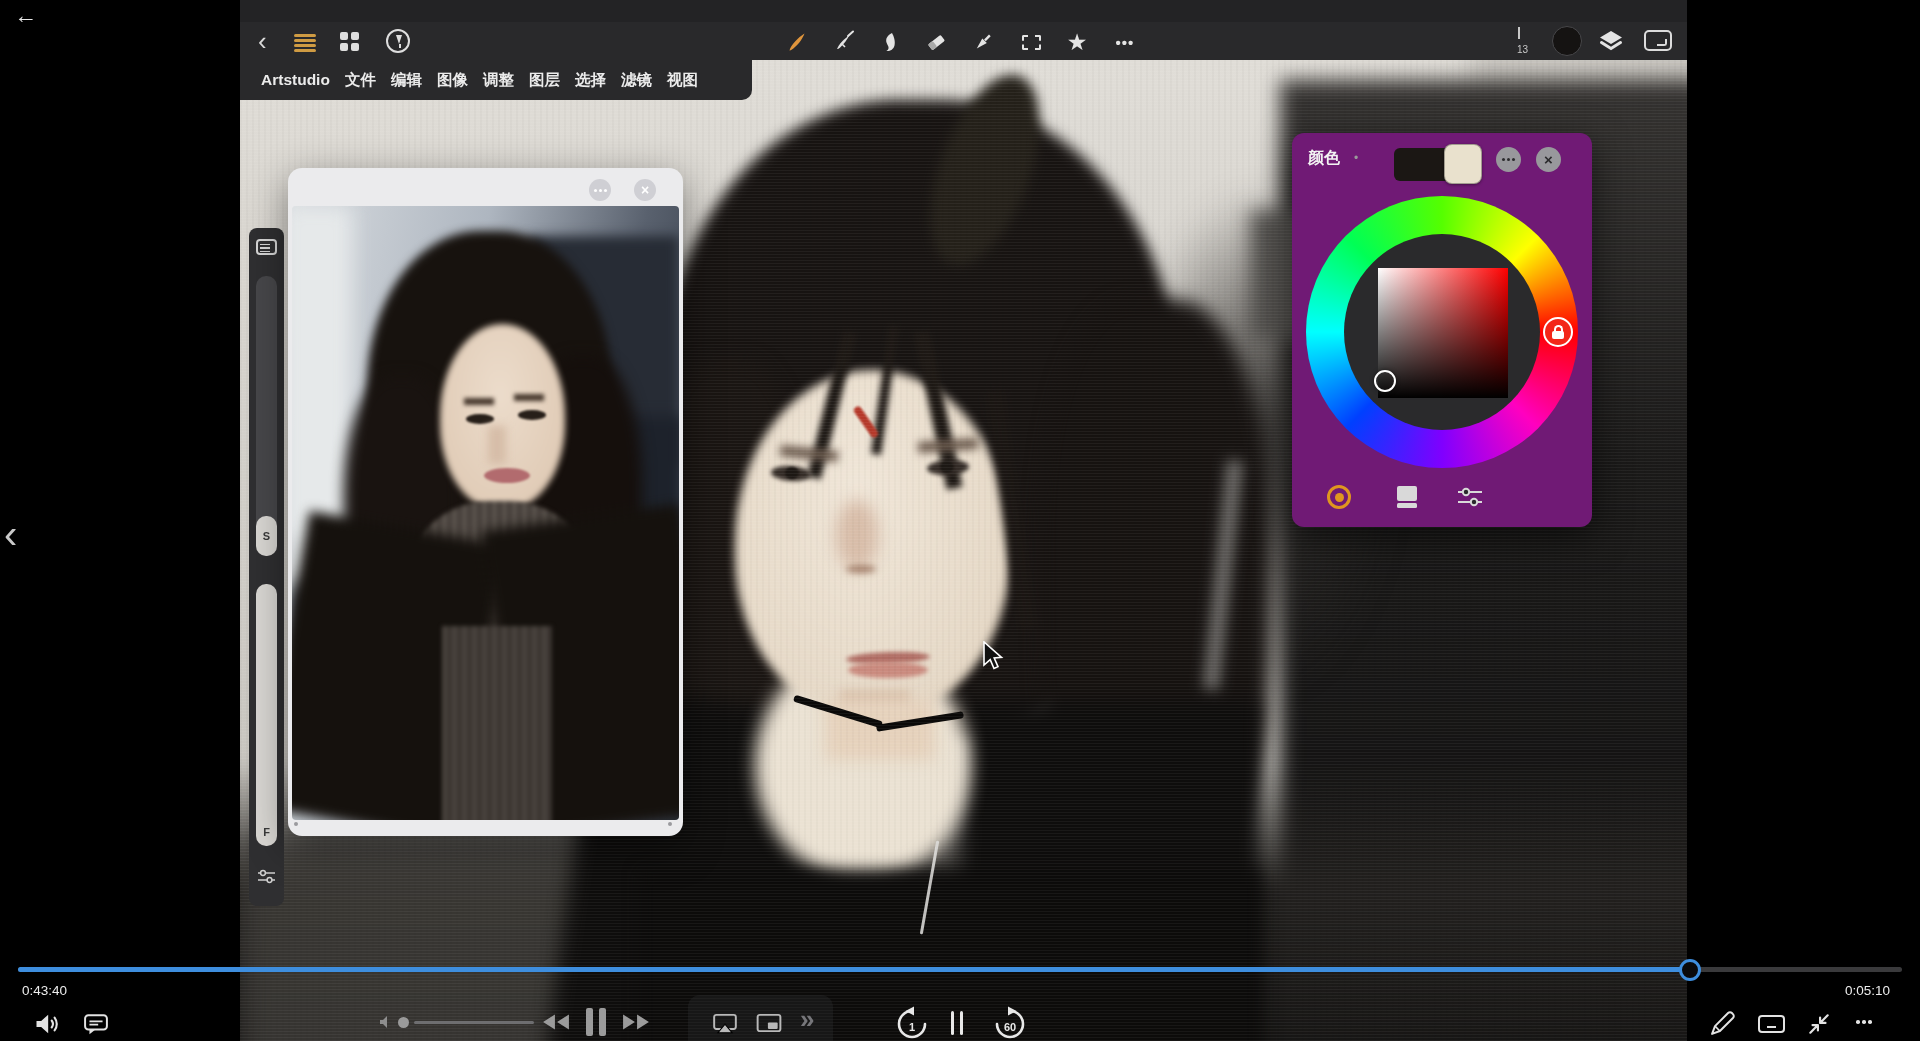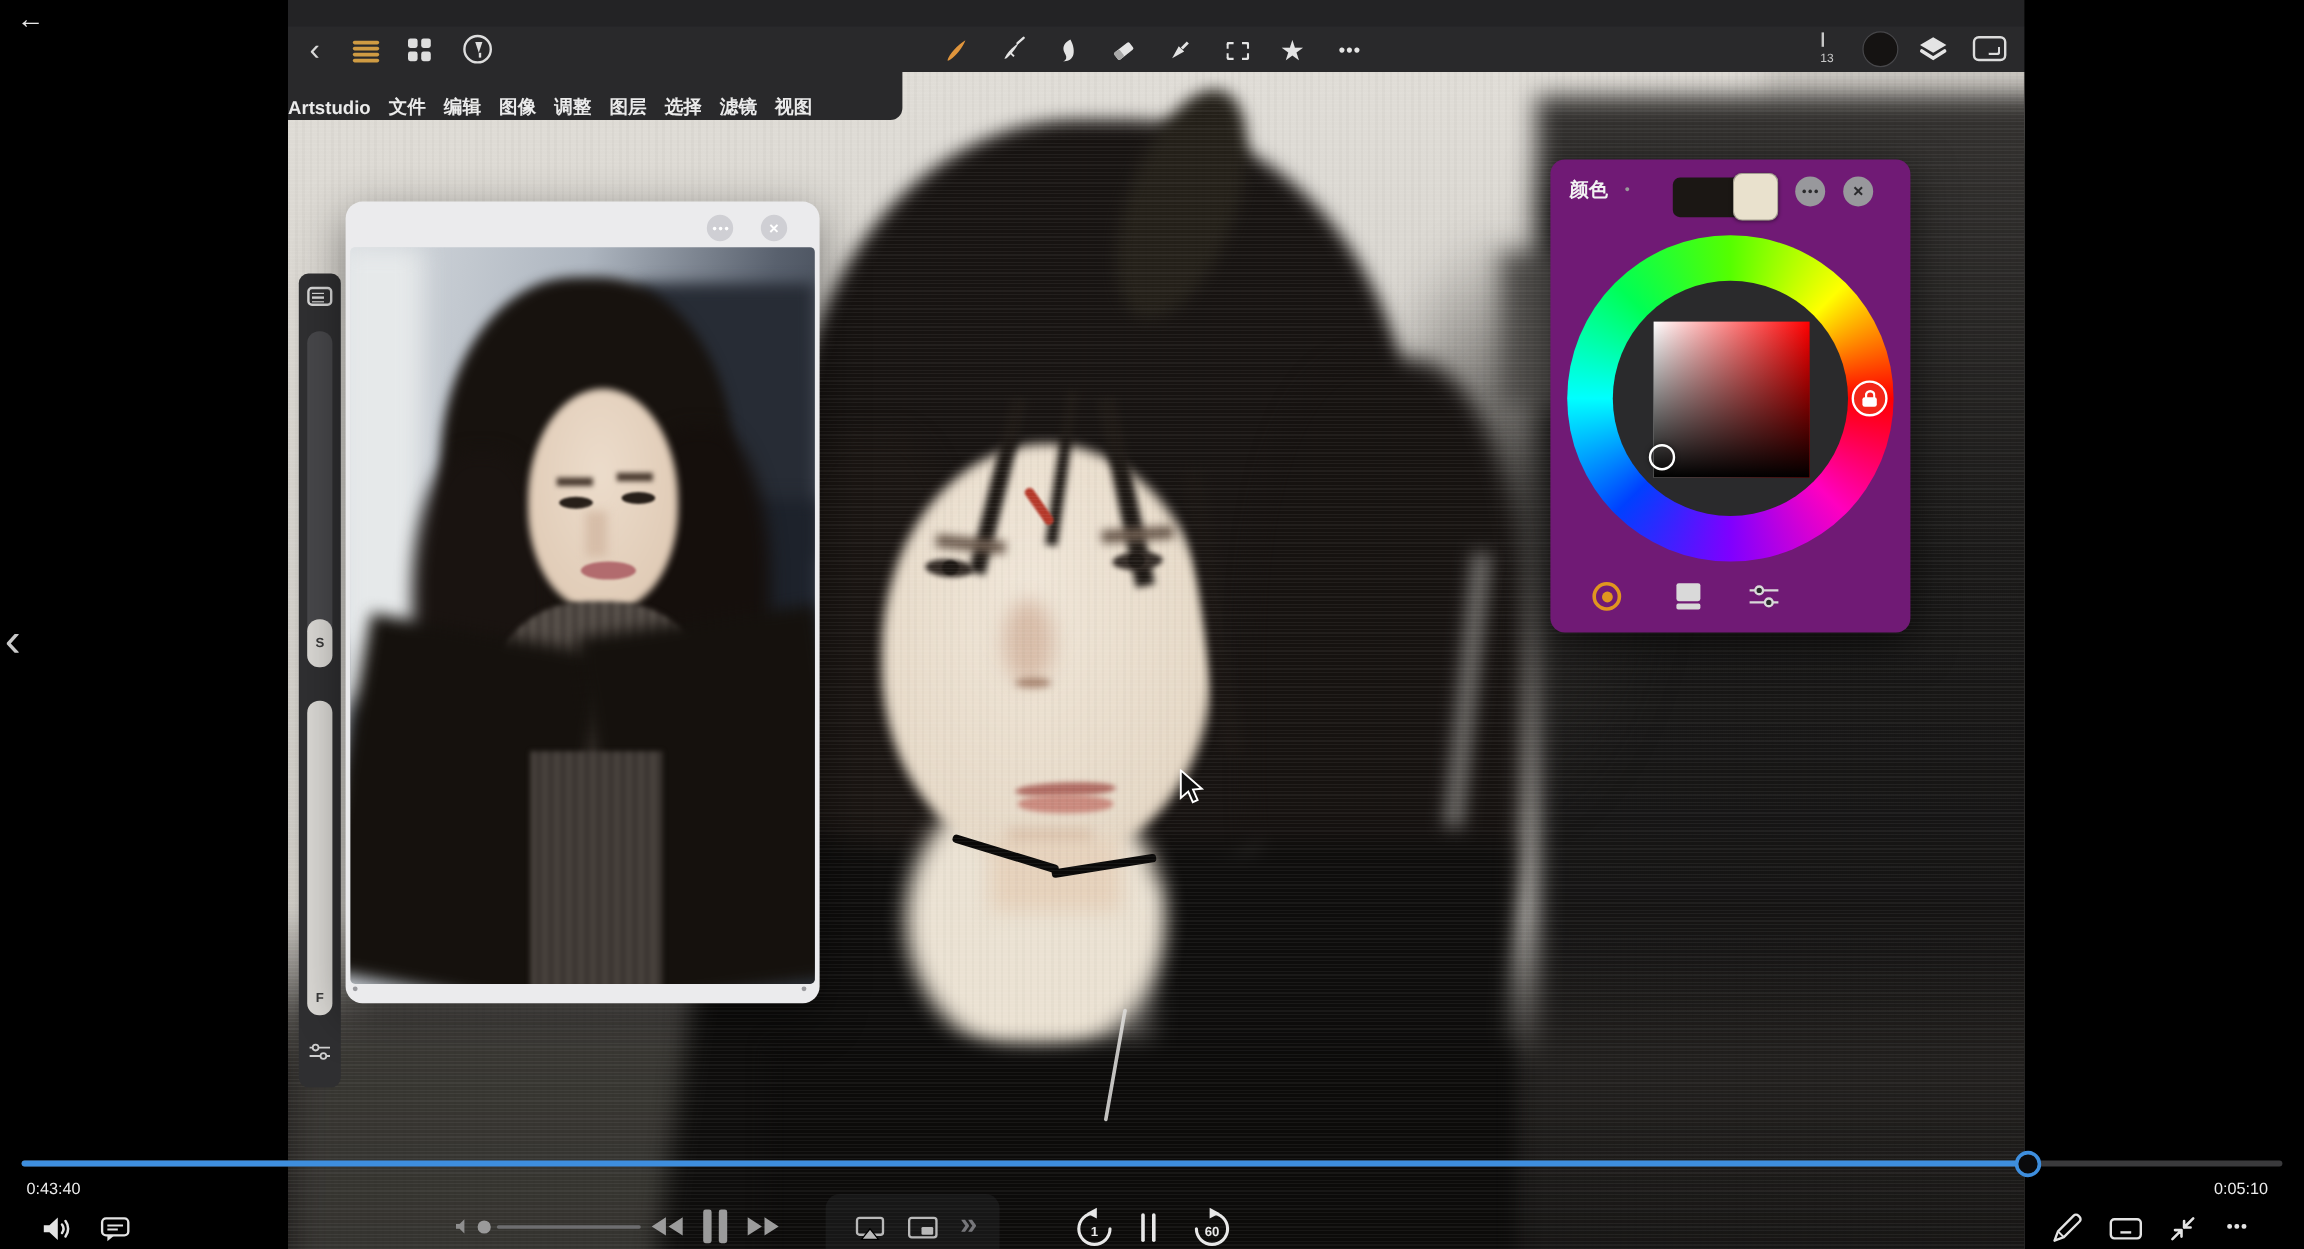--- a/index.html
+++ b/index.html
@@ -40,21 +40,21 @@
   .tick13{left:1270px;top:5px;width:18px;text-align:right}
   .tick13 i{display:block;margin:0 auto;width:2px;height:12px;background:#c8c8c8}
   .tick13 span{font-size:10px;color:#c8c8c8}
   .colorcircle{left:1312px;top:4px;width:30px;height:30px;border-radius:50%;background:#151312;border:1.5px solid #47474a}
   .layersico{left:1358px;top:7px}
   .fsico{left:1404px;top:8px;width:28px;height:21px;border:2.2px solid #dcdcdc;border-radius:5px}
   .fsico i{position:absolute;right:3px;bottom:3px;width:10px;height:7px;border-right:2px solid #dcdcdc;border-bottom:2px solid #dcdcdc;border-radius:0 0 3px 0}
 
   
   .menubar{left:0;top:60px;width:512px;height:40px;background:#29292b;border-radius:0 0 10px 0;
-    display:flex;align-items:flex-end;gap:15px;z-index:28}
+    display:flex;align-items:center;padding-left:21px;gap:15px;z-index:28}
   .menubar span{font-size:15.5px;color:#ebebeb;font-weight:600;white-space:nowrap}
 
   
   #canvas{left:0;top:60px;width:1447px;height:981px;overflow:hidden;
     background:linear-gradient(180deg,#e0ddd7 0,#d6d3cd 280px,#ccc9c3 620px,#c2bfb9 900px)}
   #canvas div{position:absolute}
   .tex{left:0;top:0;width:100%;height:100%;
     background:repeating-linear-gradient(0deg,rgba(255,255,255,.05) 0 1px,transparent 1px 3px),
                repeating-linear-gradient(90deg,rgba(0,0,0,.025) 0 2px,transparent 2px 6px)}
 

